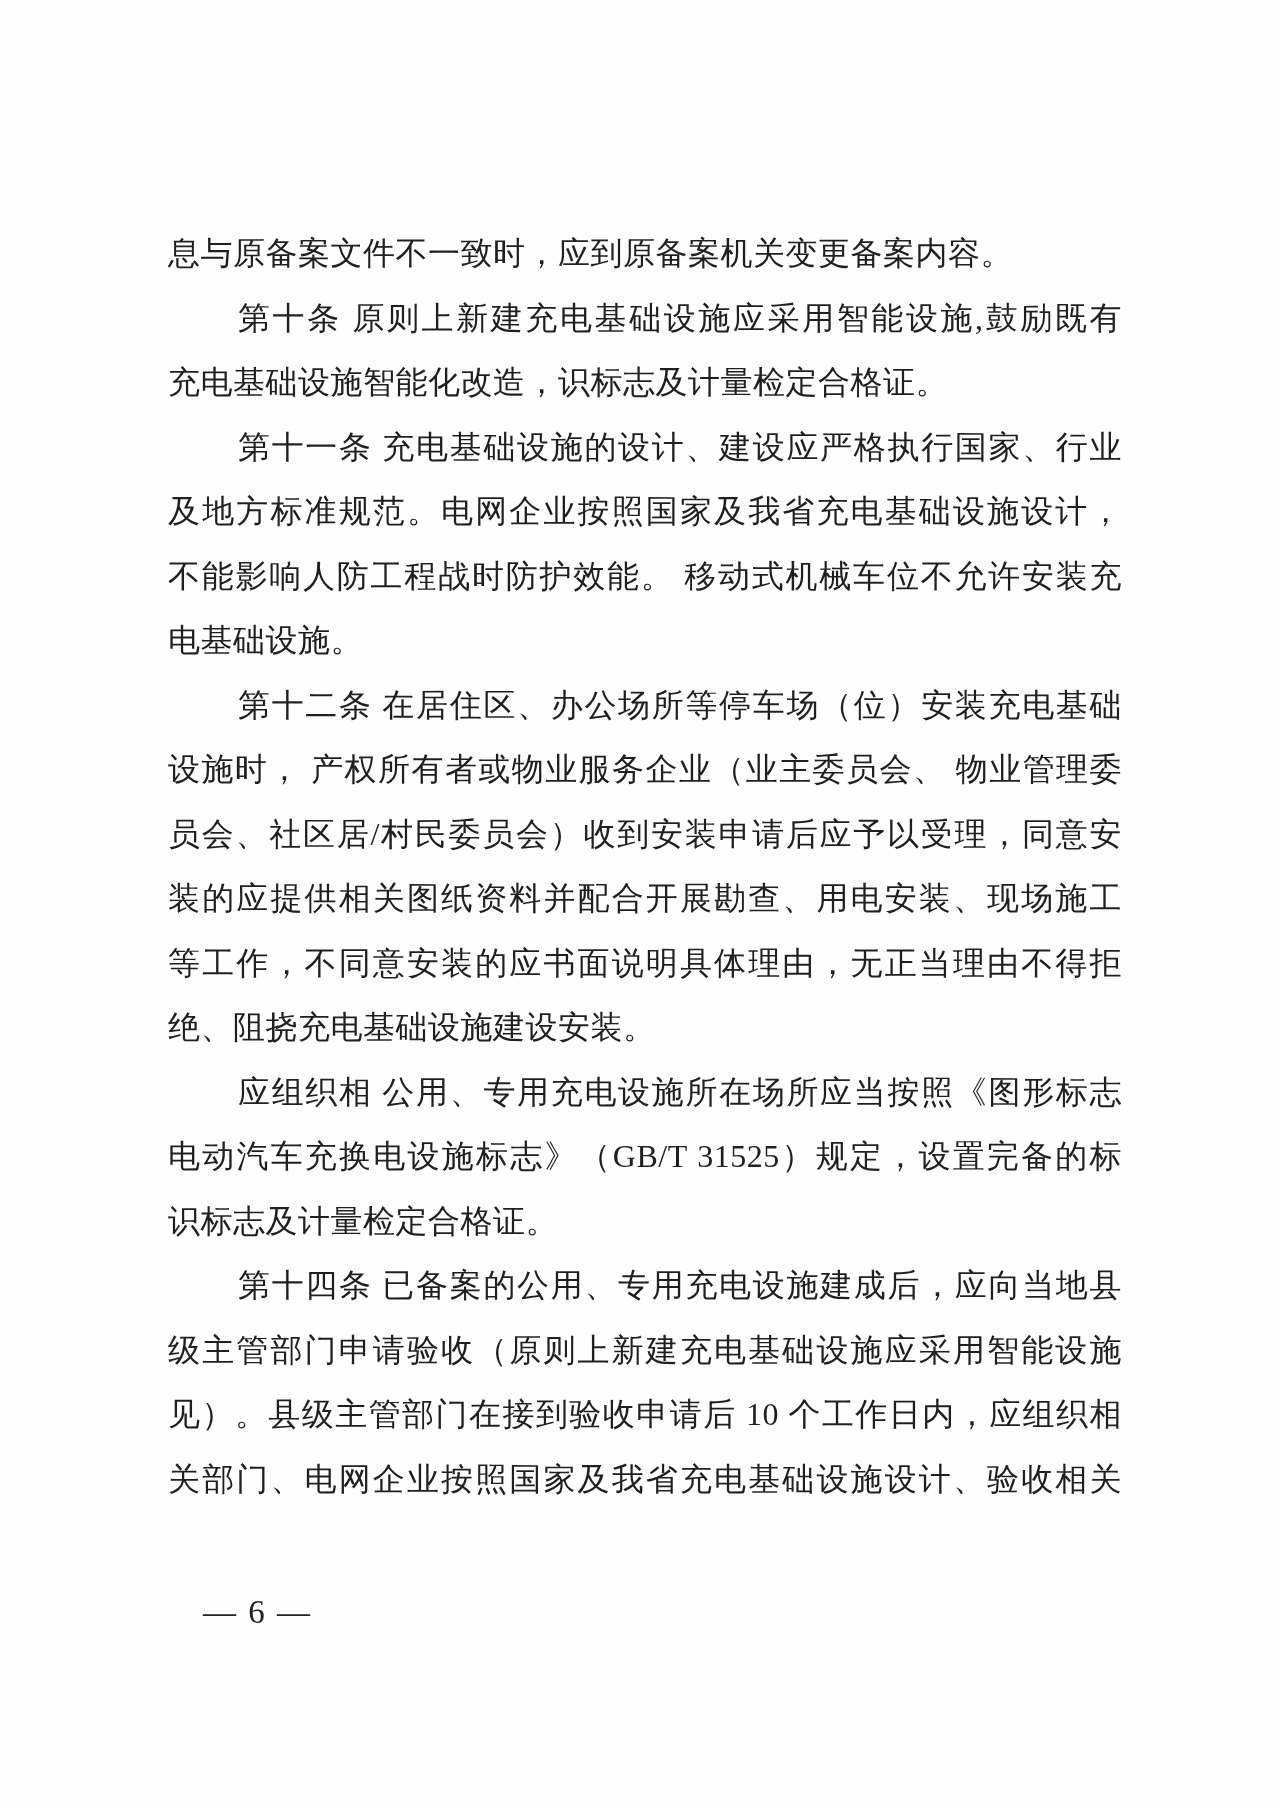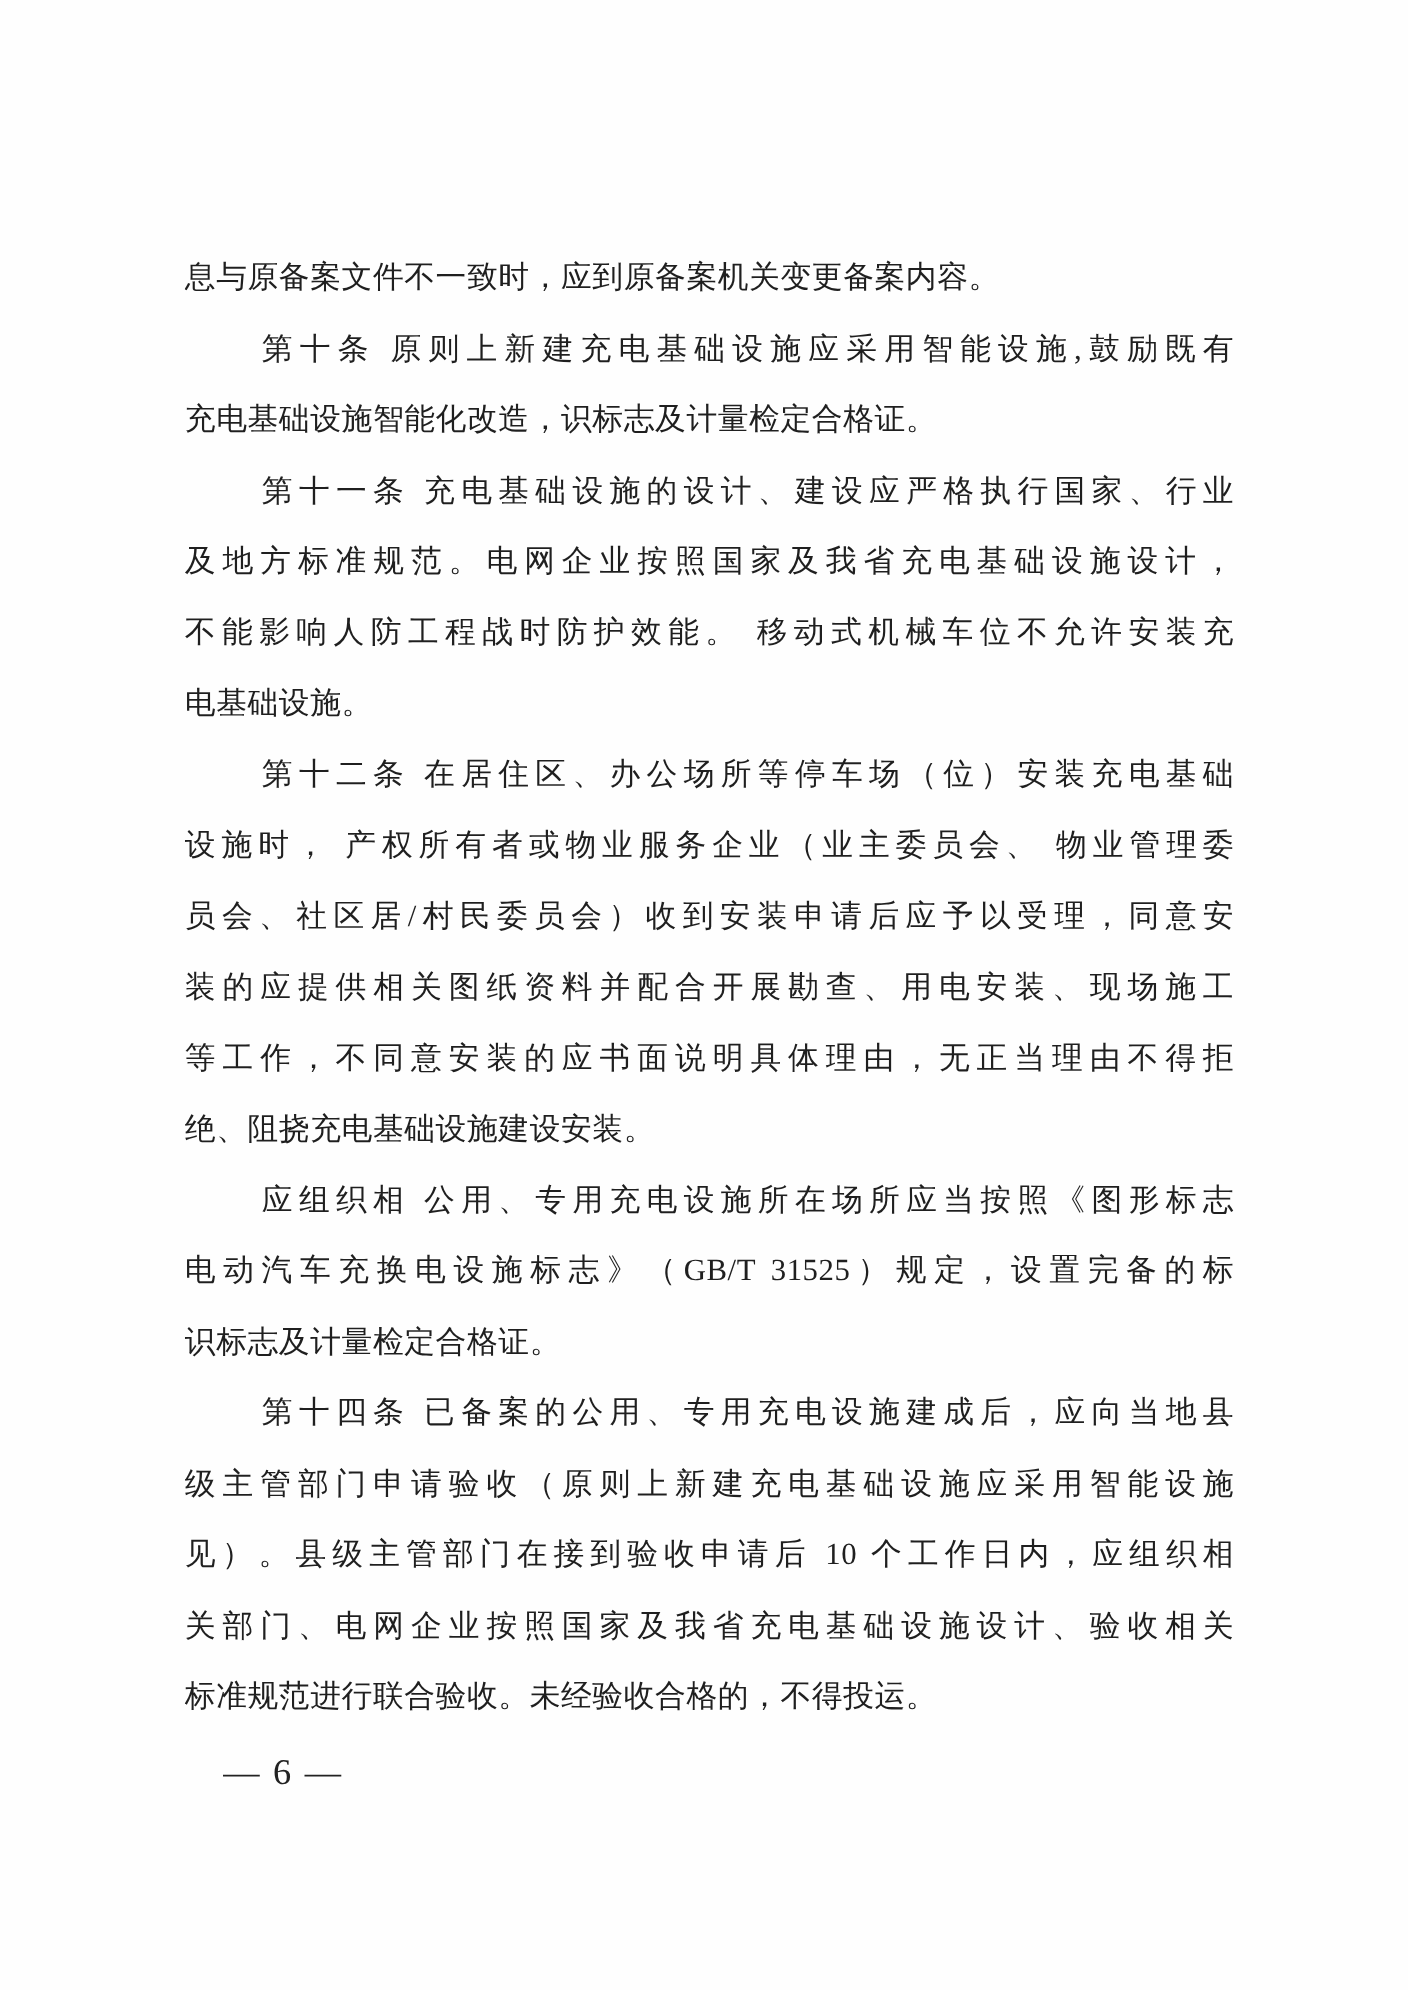--- a/index.html
+++ b/index.html
@@ -20,21 +20,21 @@
     position: absolute;
     left: 168px;
     top: 221px;
     width: 954px;
   }
   .doc-line {
     margin: 0;
     padding: 0;
     height: 64.5px;
     line-height: 64.5px;
-    font-size: 28px;
+    font-size: 32px;
     white-space: normal;
     overflow: hidden;
     text-align: justify;
     text-align-last: left;
     letter-spacing: 0.5px;
   }
   .doc-line.fill {
     text-align-last: justify;
   }
   .doc-line.indent {
@@ -68,16 +68,15 @@
       <p class="doc-line fill">装的应提供相关图纸资料并配合开展勘查、用电安装、现场施工</p>
       <p class="doc-line fill">等工作，不同意安装的应书面说明具体理由，无正当理由不得拒</p>
       <p class="doc-line">绝、阻挠充电基础设施建设安装。</p>
       <p class="doc-line indent fill">应组织相 公用、专用充电设施所在场所应当按照《图形标志</p>
       <p class="doc-line fill">电动汽车充换电设施标志》（GB/T 31525）规定，设置完备的标</p>
       <p class="doc-line">识标志及计量检定合格证。</p>
       <p class="doc-line indent fill">第十四条 已备案的公用、专用充电设施建成后，应向当地县</p>
       <p class="doc-line fill">级主管部门申请验收（原则上新建充电基础设施应采用智能设施</p>
       <p class="doc-line fill">见）。县级主管部门在接到验收申请后 10 个工作日内，应组织相</p>
       <p class="doc-line fill">关部门、电网企业按照国家及我省充电基础设施设计、验收相关</p>
-      <p class="doc-line">标准规范进行联合验收。未经验收合格的，不得投运。</p>
     </main>
   <span class="page-number">— 6 —</span>
 </div>
 
 </body></html>

